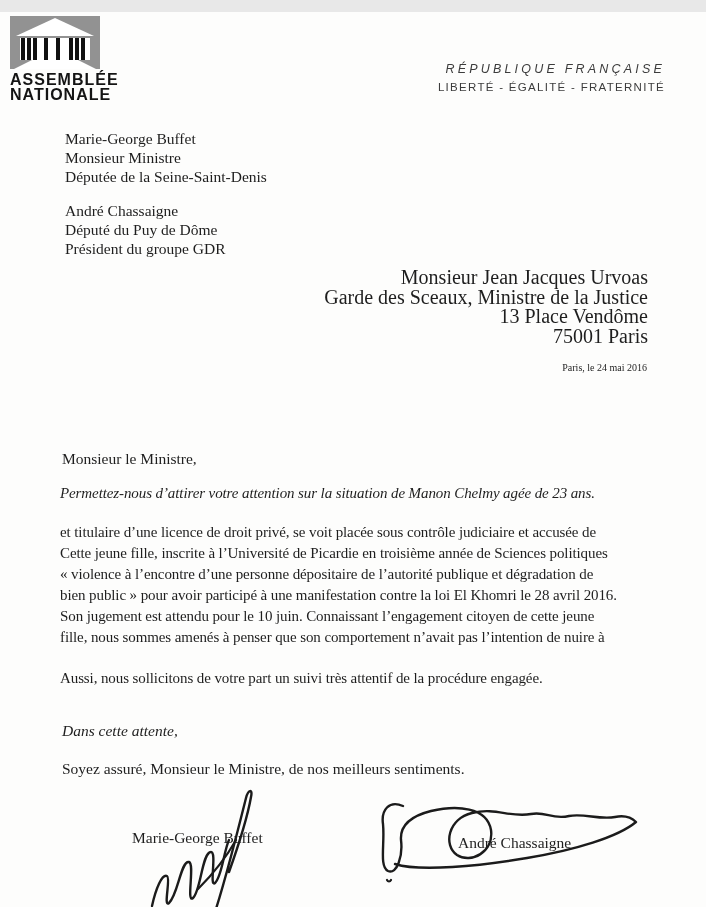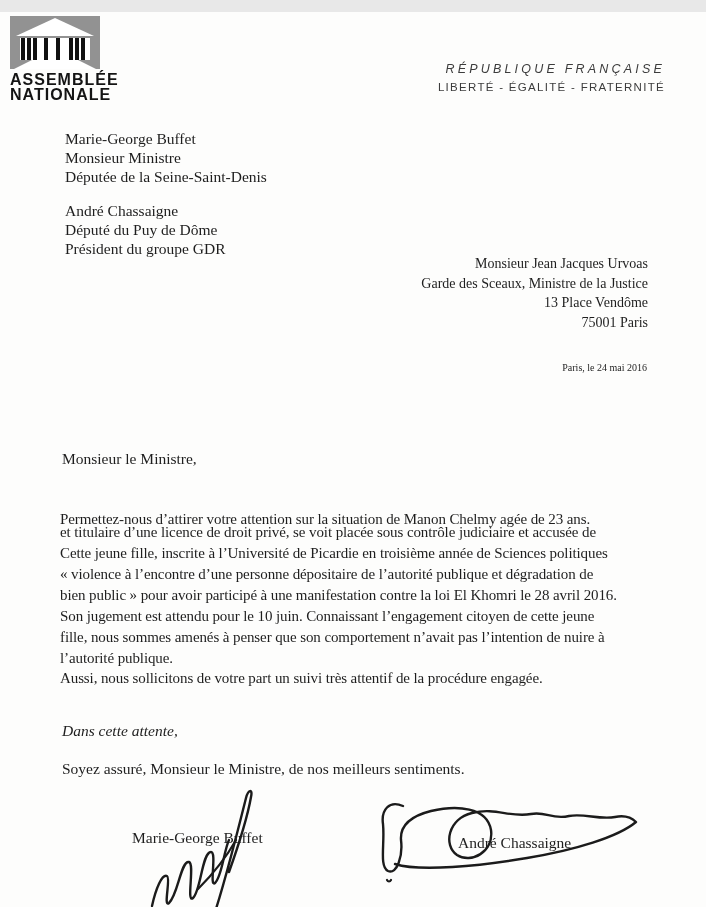--- a/index.html
+++ b/index.html
@@ -24,26 +24,26 @@
     position:absolute;right:41px;top:50px;text-align:right;
     font-family:"Liberation Sans", sans-serif;color:#3c3c3c;
   }
   .republic-line1{font-size:12.5px;letter-spacing:3.2px;font-weight:400;font-style:italic;}
   .republic-line2{font-size:11.5px;letter-spacing:1.3px;margin-top:5px;font-weight:400;}
   
   .line{white-space:nowrap;}
   .sender{position:absolute;left:65px;font-size:15.5px;line-height:19px;}
   .sender-1{top:117px;}
   .sender-2{top:189px;}
-  .recipient{position:absolute;right:58px;top:242px;text-align:right;font-size:14px;line-height:19.5px;}
+  .recipient{position:absolute;right:58px;top:256px;text-align:right;font-size:20px;line-height:19.5px;}
   .date{position:absolute;right:59px;top:350px;font-size:10px;}
   
   .salutation{position:absolute;left:62px;top:438px;font-size:15.5px;}
   .para{position:absolute;left:60px;font-size:15px;line-height:21px;letter-spacing:-0.1px;}
-  .para-1{top:497px;}
+  .para-1{top:471px;font-style:italic;}
   .para-2{top:510px;}
   .para-3{top:656px;}
   .closing-1{position:absolute;left:62px;top:710px;font-size:15.5px;font-style:italic;}
   .closing-2{position:absolute;left:62px;top:748px;font-size:15.5px;}
   
   .sig-name{position:absolute;font-size:15.5px;white-space:nowrap;}
   .sig-name-buffet{left:132px;top:817px;}
   .sig-name-chassaigne{left:458px;top:822px;}
   .scrawl{position:absolute;pointer-events:none;}
   .scrawl-buffet{left:138px;top:770px;}
@@ -107,21 +107,20 @@
     <div class="line">Permettez-nous d’attirer votre attention sur la situation de Manon Chelmy agée de 23 ans.</div>
   </div>
 
   <div class="para para-2">
     <div class="line">et titulaire d’une licence de droit privé, se voit placée sous contrôle judiciaire et accusée de</div>
     <div class="line">Cette jeune fille, inscrite à l’Université de Picardie en troisième année de Sciences politiques</div>
     <div class="line">« violence à l’encontre d’une personne dépositaire de l’autorité publique et dégradation de</div>
     <div class="line">bien public » pour avoir participé à une manifestation contre la loi El Khomri le 28 avril 2016.</div>
     <div class="line">Son jugement est attendu pour le 10 juin. Connaissant l’engagement citoyen de cette jeune</div>
     <div class="line">fille, nous sommes amenés à penser que son comportement n’avait pas l’intention de nuire à</div>
-    <div class="line">l’autorité publique.</div>
   </div>
 
   <div class="para para-3">
     <div class="line">Aussi, nous sollicitons de votre part un suivi très attentif de la procédure engagée.</div>
   </div>
 
   <div class="closing-1">Dans cette attente,</div>
   <div class="closing-2">Soyez assuré, Monsieur le Ministre, de nos meilleurs sentiments.</div>
 
   <div class="sig-name sig-name-buffet">Marie-George Buffet</div>

